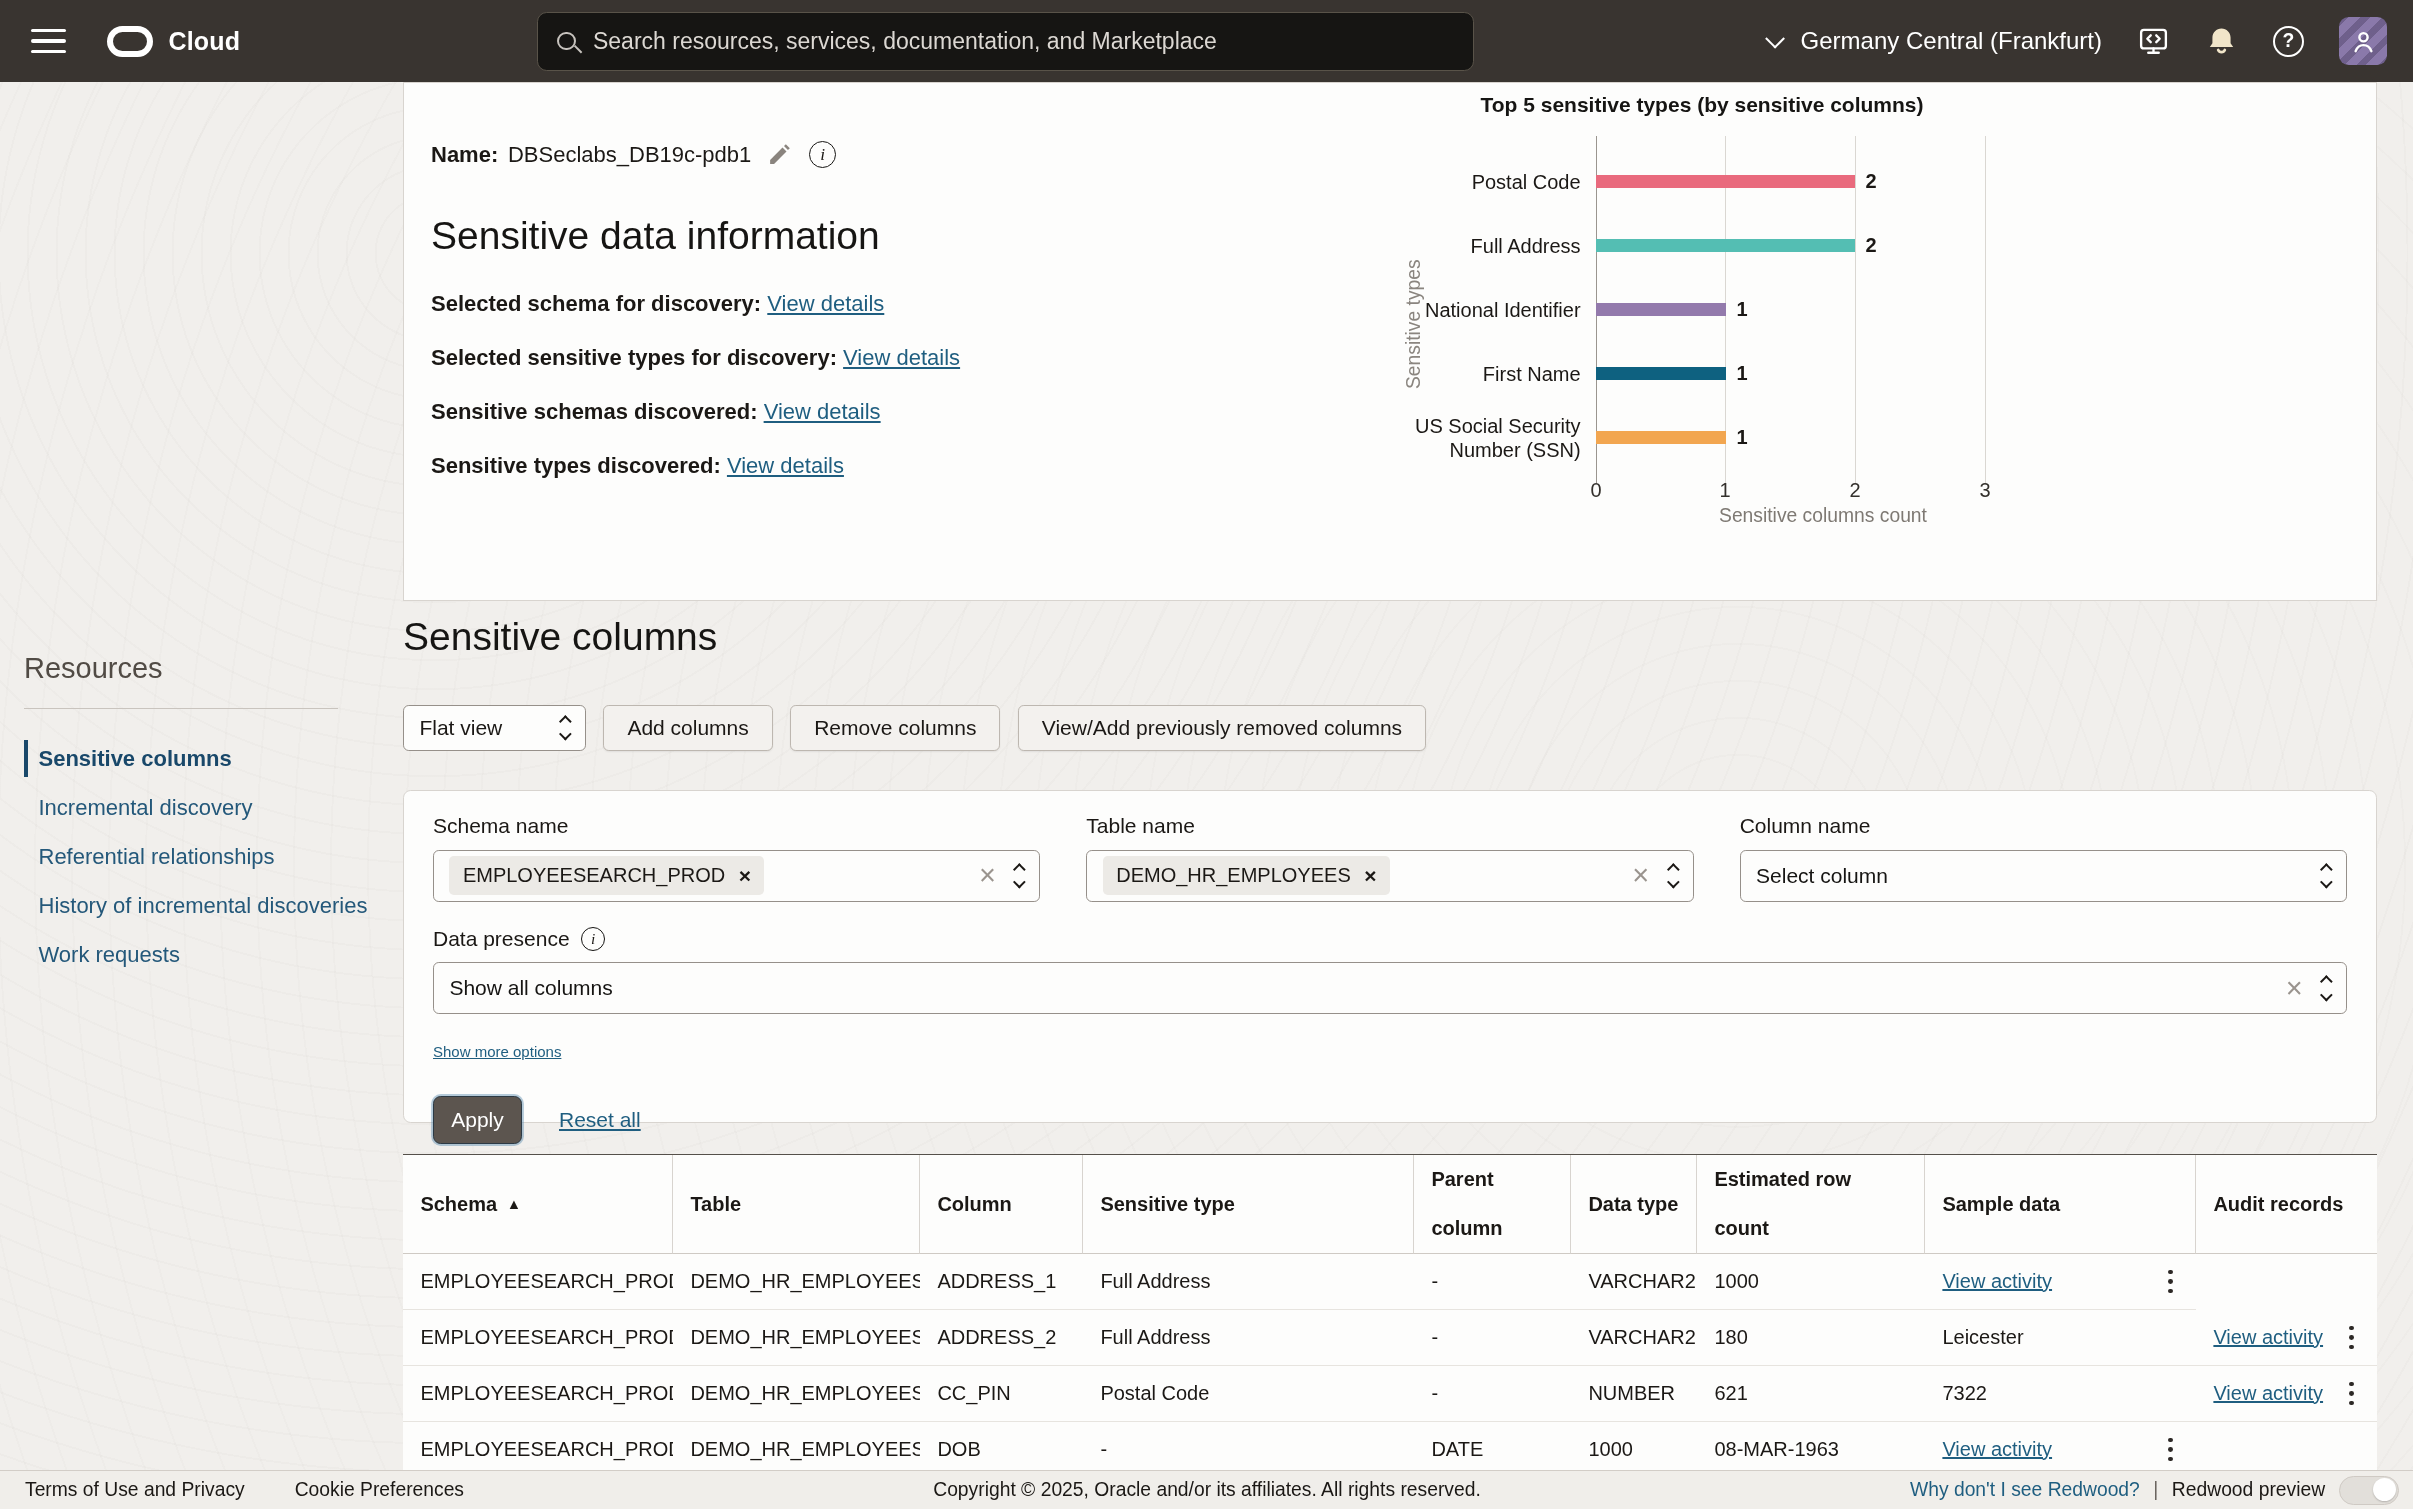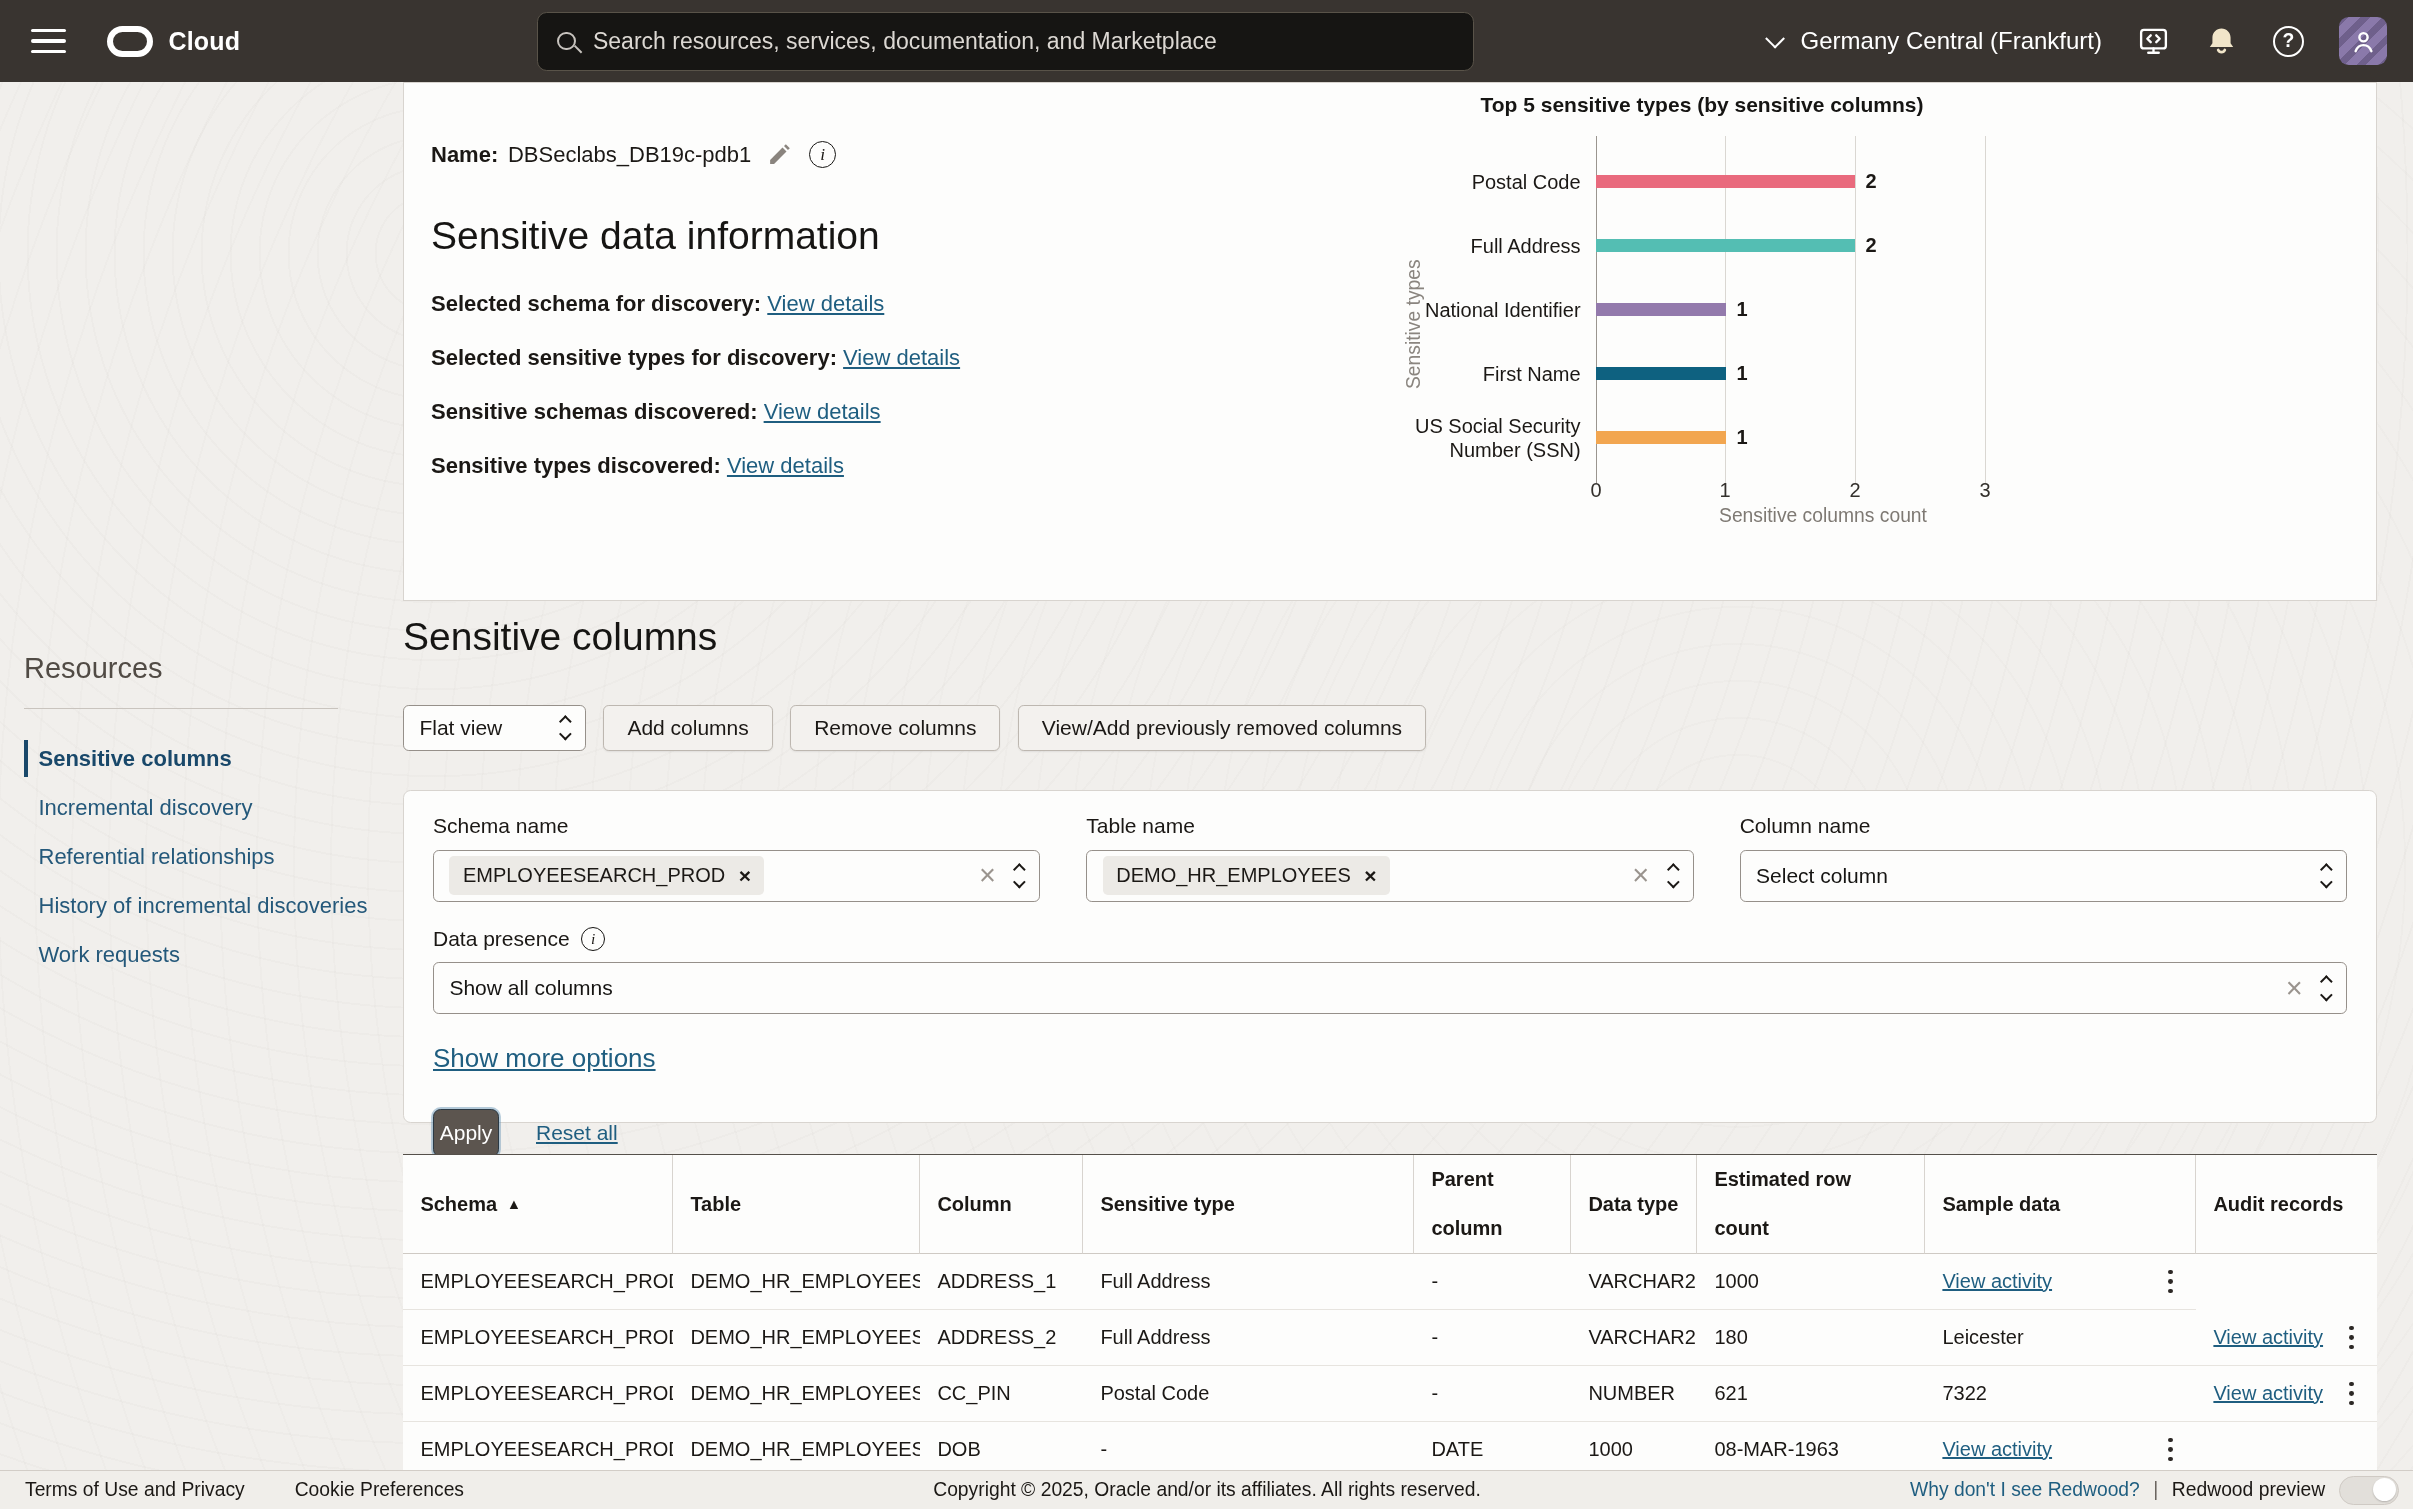--- a/index.html
+++ b/index.html
@@ -112,23 +112,23 @@
     display:flex; align-items:center; gap:13.5px; }
   .chip-x { font-size:21px; font-weight:700; cursor:pointer; line-height:1; }
   .clear-x { margin-left:auto; color:#9a948e; font-size:29px; cursor:pointer; line-height:1; }
   .field .stepper { padding-left:19.3px; margin-left:0; }
   .field .stepper.pushed { margin-left:auto; }
   .sel-text { font-size:21px; color:#161513; }
   .dp-row { margin-top:25px; }
   .info-sm { width:24px; height:24px; border:1.9px solid #161513; border-radius:50%; margin-left:11.6px;
     font-size:15.4px; font-style:italic; font-family:"Liberation Serif",serif;
     display:flex; align-items:center; justify-content:center; cursor:pointer; }
-  .show-more { display:inline-block; margin-top:29px; font-size:26px; }
+  .show-more { display:inline-block; margin-top:29px; font-size:15px; }
   .apply-row { margin-top:35px; display:flex; align-items:center; gap:37px; }
-  .apply-btn { width:66px; height:48px; background:#5c554f; color:#fff; font-size:21px;
+  .apply-btn { width:89px; height:48px; background:#5c554f; color:#fff; font-size:21px;
     border:1.9px solid #2c3a45; border-radius:7.7px; cursor:pointer;
     box-shadow:0 0 0 1.9px rgba(90,140,175,.45); font-family:"Liberation Sans",sans-serif; }
   .reset-link { font-size:21px; }
 
   
   .dtable { position:absolute; top:1072px; left:0; width:1974px; background:#fdfdfc;
     border-top:1.9px solid #55504a; }
   .trow { display:grid; grid-template-columns:270px 247px 163px 331px 157px 126px 228px 271px 1fr; }
   .th { font-weight:700; font-size:20px; line-height:49px; padding:0 17.4px;
     border-right:1px solid #d8d4cf; border-bottom:1px solid #cfcac4; background:#fdfdfc;

